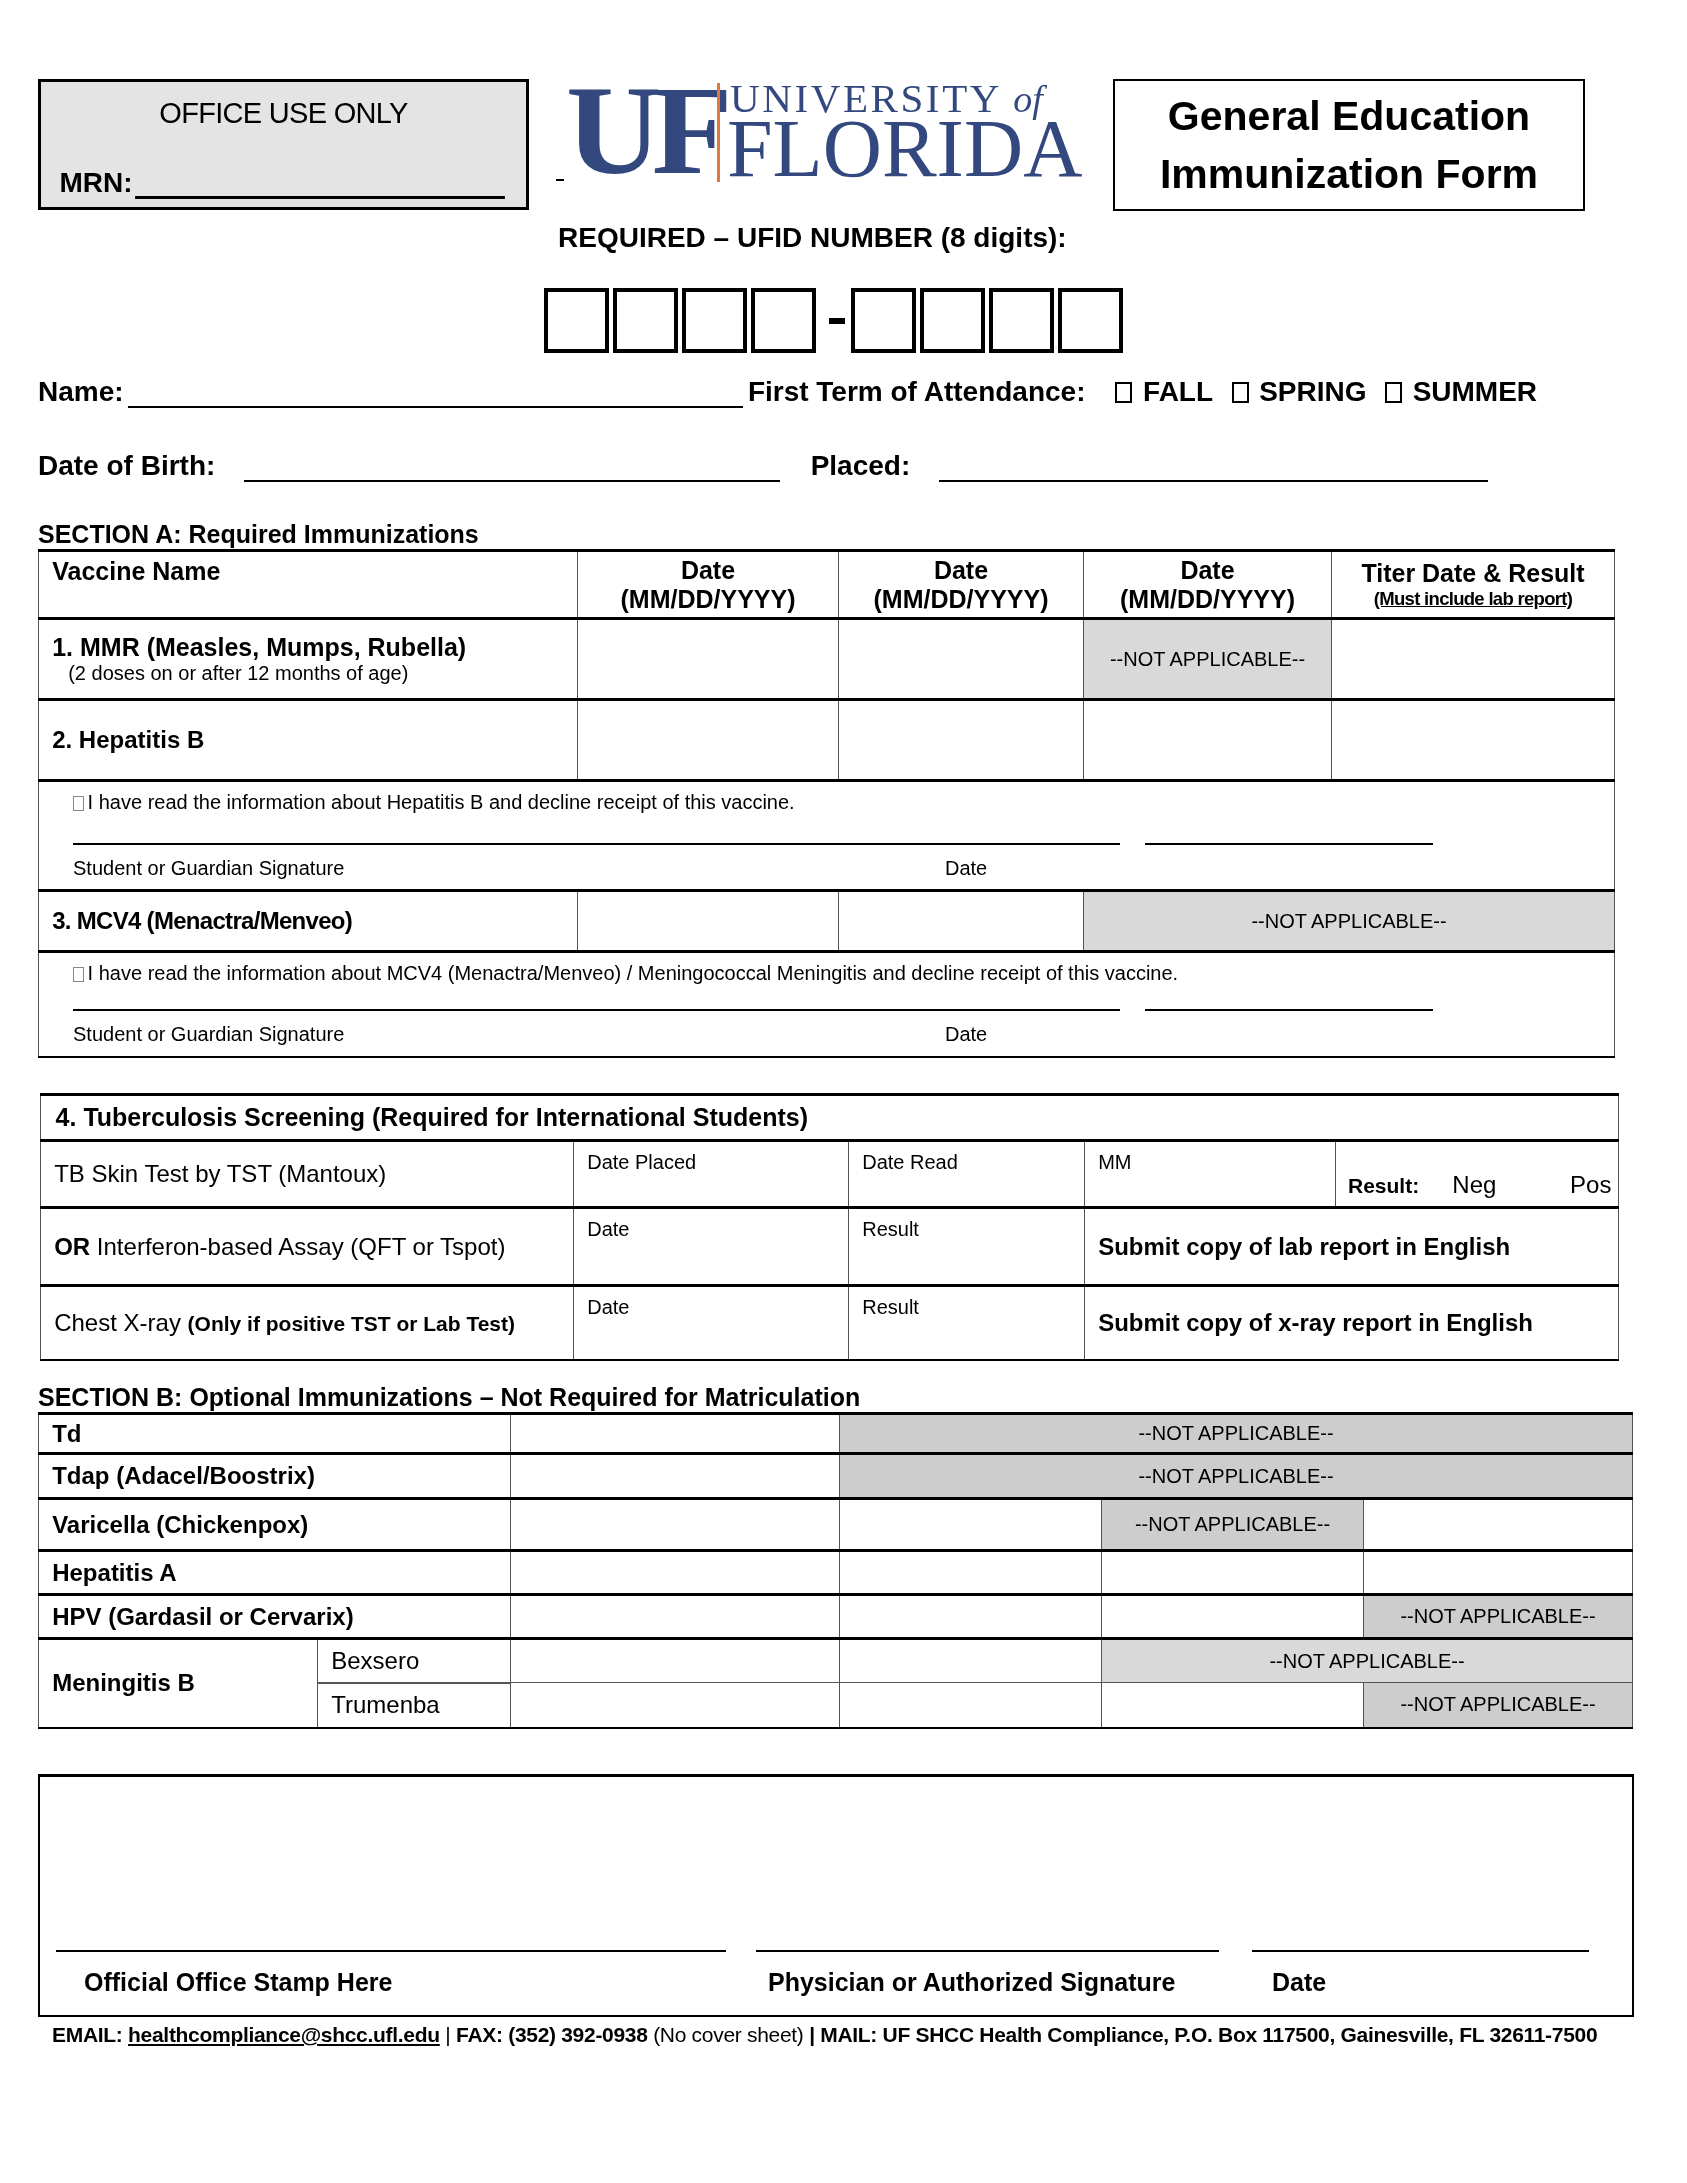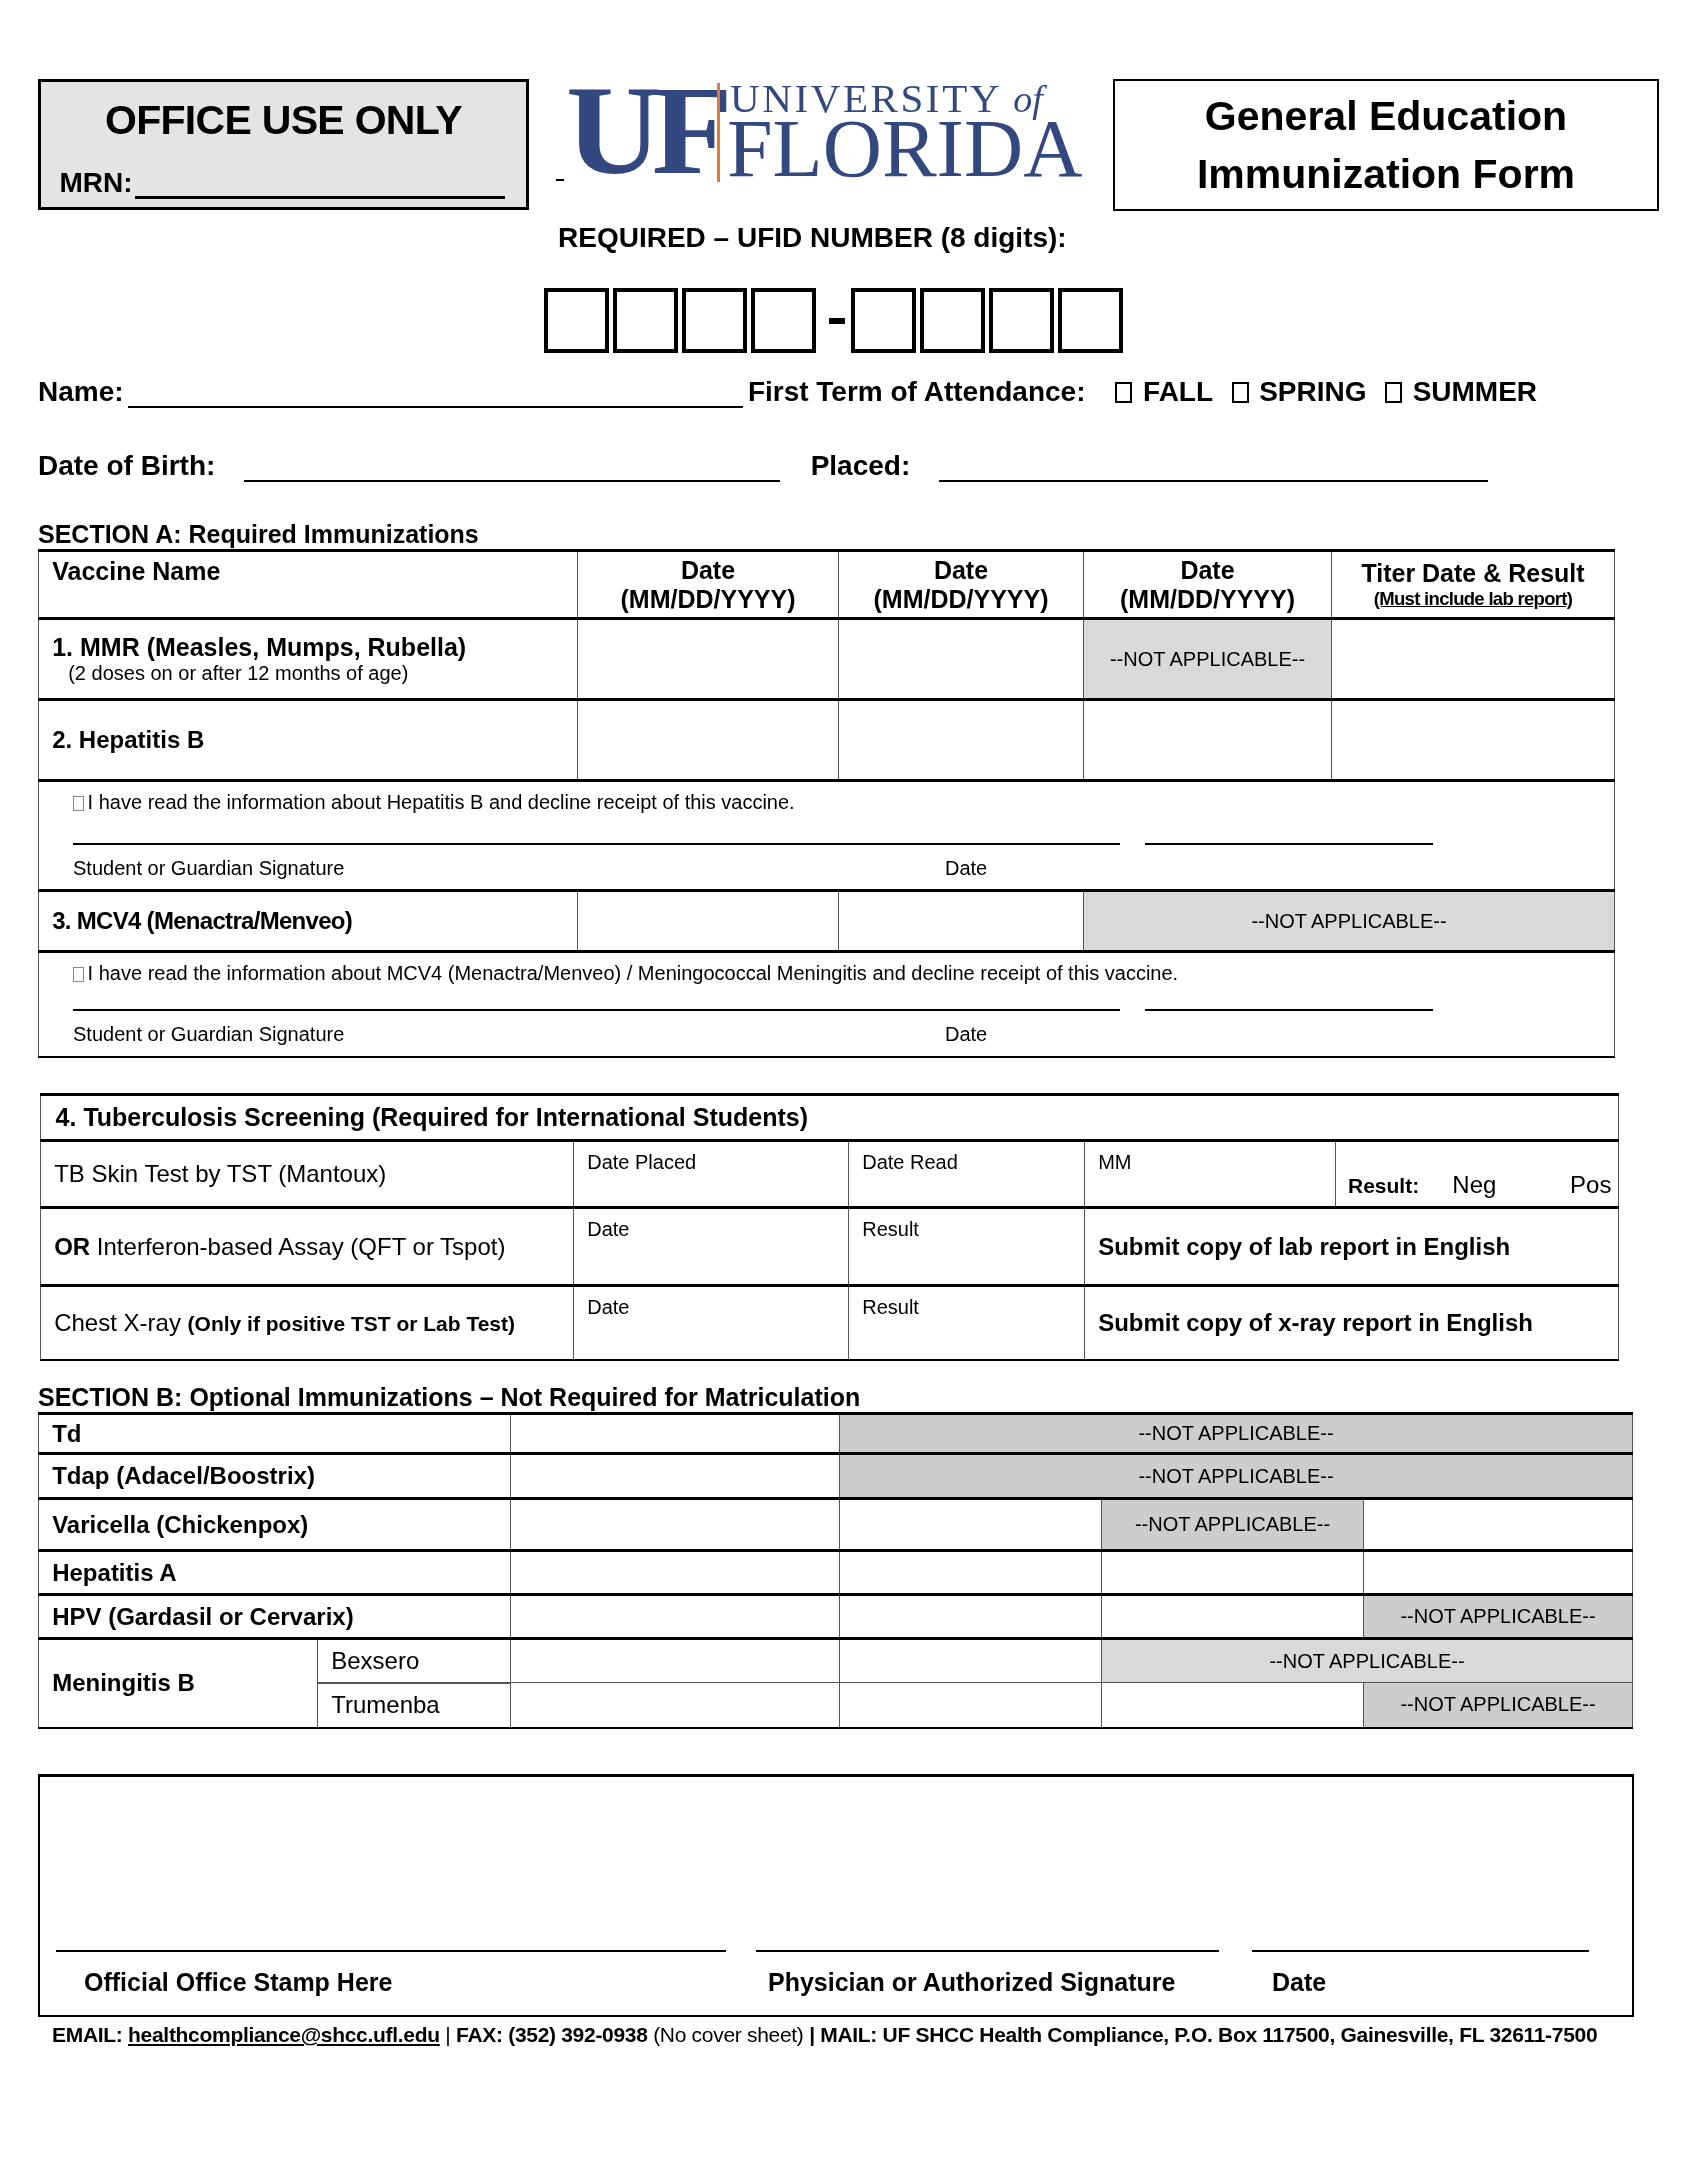--- a/index.html
+++ b/index.html
@@ -2,33 +2,33 @@
 <html style="font-size:10.6px"><head>
 <meta charset="utf-8">
 <style>
   * { box-sizing: border-box; margin: 0; padding: 0; }
   html, body { width: 1687px; height: 2183px; background: #ffffff; }
   body { position: relative; font-family: "Liberation Sans", "DejaVu Sans", sans-serif; color: #000; overflow: hidden; }
   .abs { position: absolute; }
 
   
   .office-box { left: 38px; top: 79px; width: 491px; height: 131px; background: #e4e4e4; border: 3.3px solid #000; }
-  .office-title { position: absolute; left: 0; right: 0; top: 14.6px; text-align: center; font-size: 41px; font-weight: bold; letter-spacing: -0.7px; }
+  .office-title { position: absolute; left: 0; right: 0; top: 14.6px; text-align: center; font-size: 29px; font-weight: normal; letter-spacing: -0.7px; }
   .mrn { position: absolute; left: 18.5px; top: 85px; font-size: 28px; font-weight: bold; display: flex; align-items: flex-end; }
   .mrn-line { display: inline-block; width: 370px; border-bottom: 3.3px solid #000; height: 24px; margin-left: 2.6px; }
 
   .logo { left: 566px; top: 78px; width: 516px; height: 109px; }
   .logo-uf { position: absolute; left: 0; top: 0; font-family: "Liberation Serif", "DejaVu Serif", serif; font-weight: bold; font-size: 126px; line-height: 106px; color: #33487e; letter-spacing: -9.3px; transform: scaleX(1.05); transform-origin: left; }
   .logo-bar { position: absolute; left: 151px; top: 5.3px; width: 3.3px; height: 99px; background: #e07a3a; }
   .logo-univ { position: absolute; left: 164px; top: 0; font-family: "Liberation Serif", "DejaVu Serif", serif; font-size: 41px; line-height: 41px; color: #33487e; letter-spacing: 2.6px; }
   .logo-univ i { font-size: 38px; letter-spacing: 0; }
   .logo-florida { position: absolute; left: 161px; top: 34px; font-family: "Liberation Serif", "DejaVu Serif", serif; font-size: 82px; line-height: 74px; color: #33487e; letter-spacing: 0px; }
   .logo-dash { left: 556px; top: 179px; width: 8px; height: 2px; background: #000; }
 
-  .title-box { left: 1113px; top: 79px; width: 546px; height: 132px; border: 2px solid #000; display: flex; flex-direction: column; align-items: center; justify-content: center; }
+  .title-box { left: 1113px; top: 79px; width: 472px; height: 132px; border: 2px solid #000; display: flex; flex-direction: column; align-items: center; justify-content: center; }
   .title-line { font-size: 41px; font-weight: bold; line-height: 58px; }
 
   .ufid-label { left: 558px; top: 222px; font-size: 28px; font-weight: bold; }
   .ufid-boxes { left: 544px; top: 288px; display: flex; align-items: center; }
   .digit { width: 65px; height: 65px; border: 4.6px solid #000; margin-right: 4px; background: #fff; }
   .ufid-dash { width: 16px; height: 6px; background: #000; margin: 0 5.3px 0 9.3px; }
 
   
   .info-row { left: 38px; font-size: 28px; font-weight: bold; display: flex; align-items: flex-end; white-space: nowrap; }
   .uline { display: inline-block; border-bottom: 2.6px solid #000; height: 24px; margin: 0 5.3px 0 4px; }

